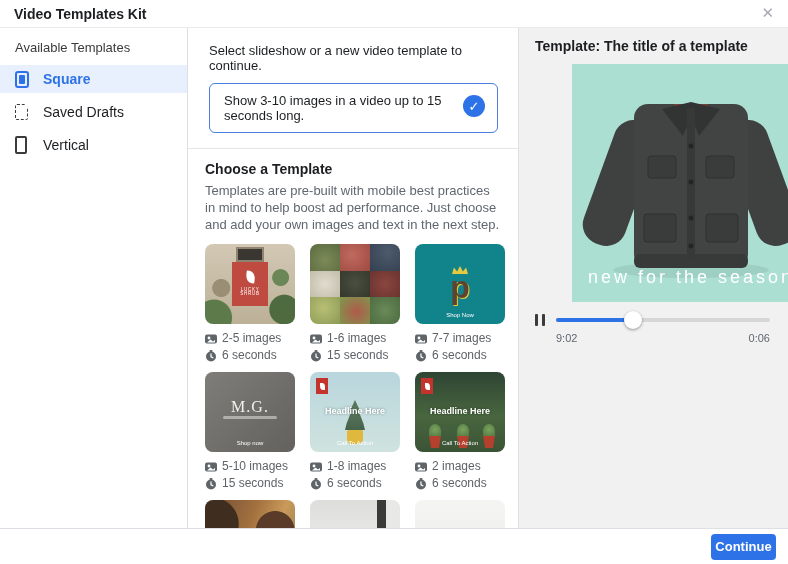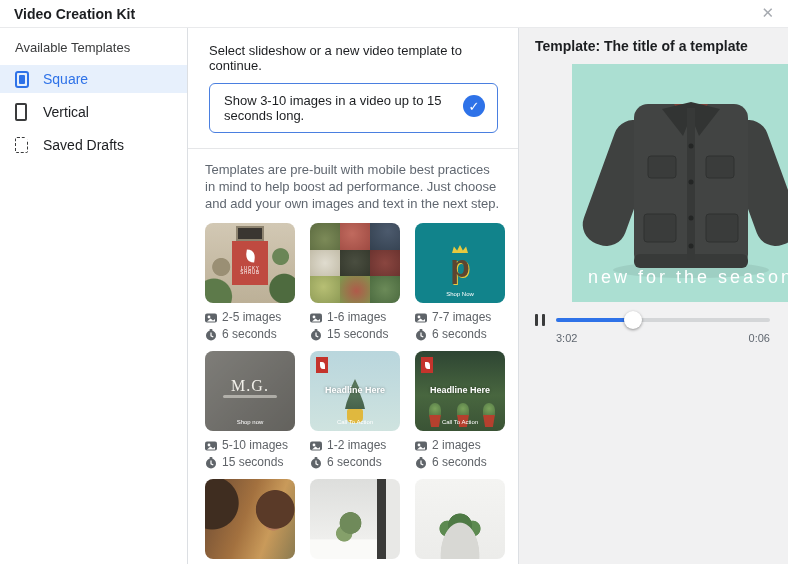--- a/index.html
+++ b/index.html
@@ -20,21 +20,21 @@
 
   
   .body { flex:1 1 auto; display:flex; min-height:0; }
 
   
   .sidebar { width:188px; flex:0 0 188px; border-right:1px solid #dcdfe3; background:#fff; padding-top:12px; }
   .sb-heading { font-size:13px; color:#3a3b3c; padding:0 0 10px 15px; }
   .sb-item { height:28px; display:flex; align-items:center; padding-left:15px; margin-bottom:5px;
              font-size:14px; color:#1c1e21; cursor:pointer; }
   .sb-item .sb-ic { width:18px; margin-right:10px; display:flex; align-items:center; justify-content:flex-start; }
-  .sb-item.selected { background:var(--accent_light_bg,#e7f0fc); color:var(--accent,#2e72e8); font-weight:normal; }
+  .sb-item.selected { background:var(--accent_light_bg,#e7f0fc); color:var(--accent,#2e72e8); font-weight:bold; }
   .ic-square { width:14px; height:17px; border:2px solid var(--accent,#2e72e8); border-radius:3px;
                display:flex; align-items:center; justify-content:center; }
   .ic-square::after { content:""; width:6px; height:9px; background:var(--accent,#2e72e8); border-radius:1px; }
   .ic-vertical { width:12px; height:18px; border:2px solid #3a3b3c; border-radius:2px; }
   .ic-drafts { width:13px; height:16px; border:1.5px dashed #3a3b3c; border-radius:2px;
                clip-path:polygon(0 0,72% 0,100% 22%,100% 100%,0 100%); }
 
   
   .middle { width:331px; flex:0 0 331px; border-right:1px solid #dcdfe3; background:#fff;
             overflow:hidden; }
@@ -151,57 +151,58 @@
   .btn-continue { background:var(--accent,#2e72e8); color:#fff; font-size:13px; font-weight:bold;
                   border:none; border-radius:4px; width:65px; height:26px; cursor:pointer;
                   font-family:inherit; }
 </style>
 </head>
 <body>
 
 <div class="dialog">
 
   <div class="hdr">
-    <span class="hdr-title">Video Creation Kit</span>
+    <span class="hdr-title">Video Templates Kit</span>
     <span class="hdr-close">✕</span>
   </div>
 
   <div class="body">
 
     <div class="sidebar">
       <div class="sb-heading">Available Templates</div>
       <div class="sb-item selected">
         <span class="sb-ic">
             <span class="ic-square"></span>
           </span>
         <span>Square</span>
       </div>
       <div class="sb-item">
         <span class="sb-ic">
+            <span class="ic-drafts"></span>
+          </span>
+        <span>Saved Drafts</span>
+      </div>
+      <div class="sb-item">
+        <span class="sb-ic">
             <span class="ic-vertical"></span>
           </span>
         <span>Vertical</span>
       </div>
-      <div class="sb-item">
-        <span class="sb-ic">
-            <span class="ic-drafts"></span>
-          </span>
-        <span>Saved Drafts</span>
-      </div>
     </div>
 
     <div class="middle">
       <div class="mid-intro">Select slideshow or a new video template to continue.</div>
 
       <div class="card">
         <div class="card-desc">Show 3-10 images in a video up to 15 seconds long.</div>
         <div class="card-check">✓</div>
       </div>
 
       <div class="choose">
+        <div class="choose-h">Choose a Template</div>
         <div class="choose-d">Templates are pre-built with mobile best practices in mind to help boost ad performance. Just choose and add your own images and text in the next step.</div>
 
         <div class="grid">
 
           <div class="cell">
             <div class="thumb t-shrub">
               <div class="win"></div>
               <div class="banner">
                 <div class="leaf"></div>
                 <div class="banner-txt">LUCKY
@@ -339,21 +340,21 @@
             </div>
             <div class="cap">
               <div class="cap-line">
                   <span class="cap-ic">
                     <svg width="12" height="12" viewBox="0 0 12 12">
                       <rect x="0" y="1.5" width="12" height="9" rx="2" fill="#5f6469"></rect>
                       <circle cx="4" cy="5" r="1.4" fill="#fff"></circle>
                       <path d="M2 9.5 L5.5 6.5 L8 8.5 L10 7 L10 9.5 Z" fill="#fff"></path>
                     </svg>
                   </span>
-                  <span>1-2 images</span>
+                  <span>1-8 images</span>
                 </div>
               <div class="cap-line">
                   <span class="cap-ic">
                     <svg width="12" height="12" viewBox="0 0 12 12">
                       <circle cx="6" cy="6.5" r="5" fill="#5f6469"></circle>
                       <rect x="4.5" y="0" width="3" height="2" rx="1" fill="#5f6469"></rect>
                       <path d="M6 3.5 L6 6.8 L8.3 8" stroke="#fff" stroke-width="1.2" fill="none"></path>
                     </svg>
                   </span>
                   <span>6 seconds</span>
@@ -442,19 +443,22 @@
             <i></i>
             <i></i>
           </div>
         <div class="slider">
           <div class="track"></div>
           <div class="fill" style="width: 36%;"></div>
           <div class="knob" style="left: calc(36% - 9px);"></div>
         </div>
       </div>
       <div class="times">
-        <span>3:02</span>
+        <span>9:02</span>
         <span>0:06</span>
       </div>
     </div>
   </div>
 
+  <div class="ftr">
+    <button class="btn-continue">Continue</button>
+  </div>
 </div>
 
 </body></html>

